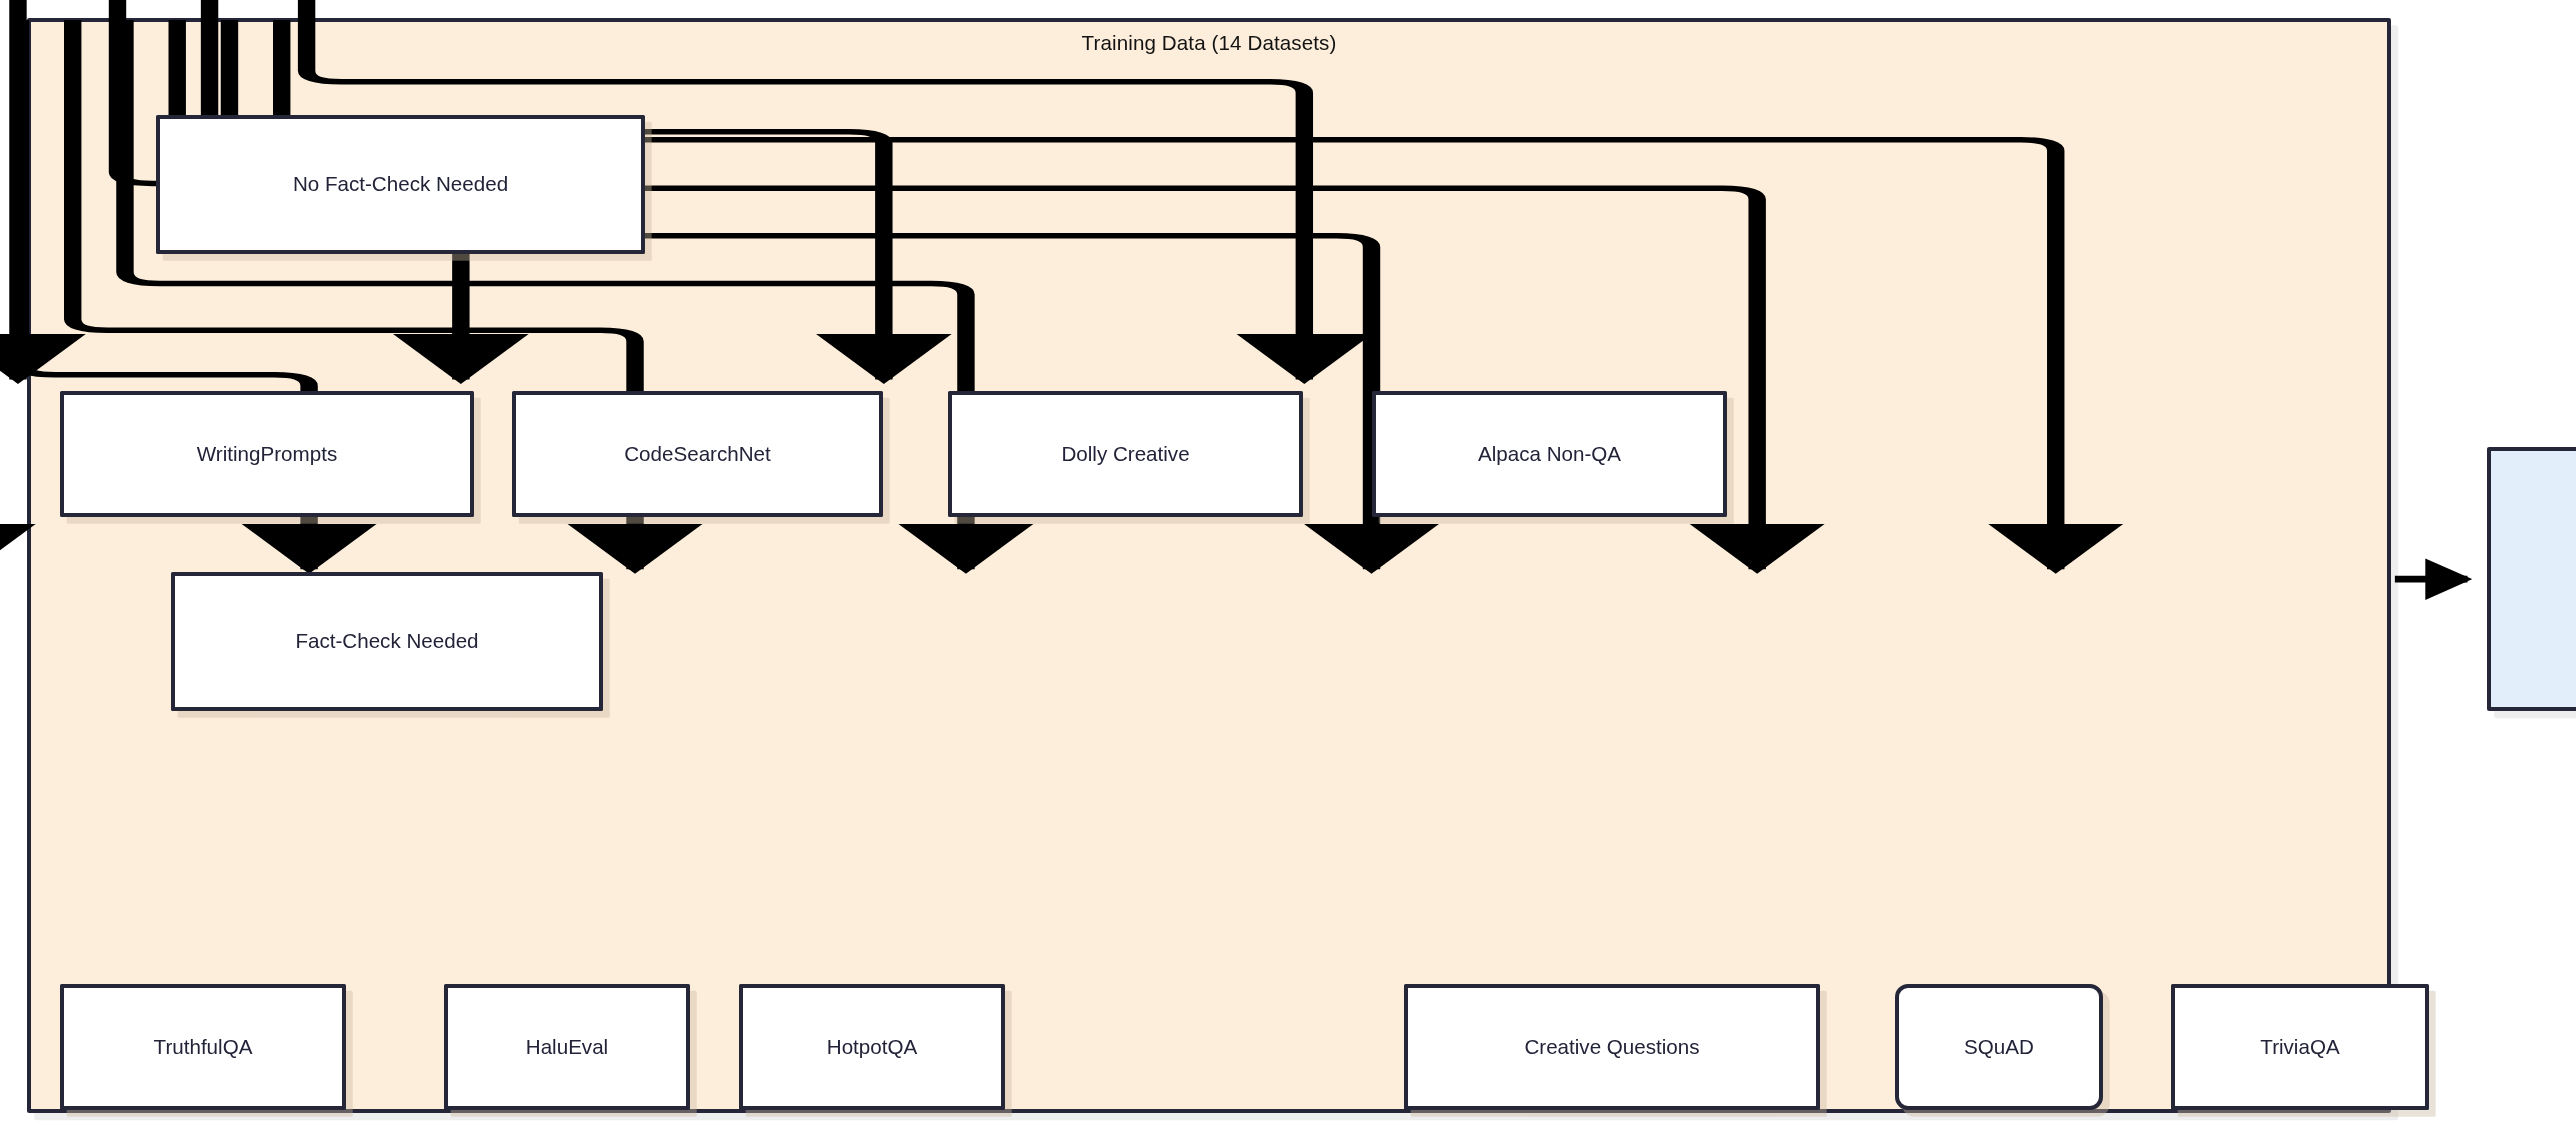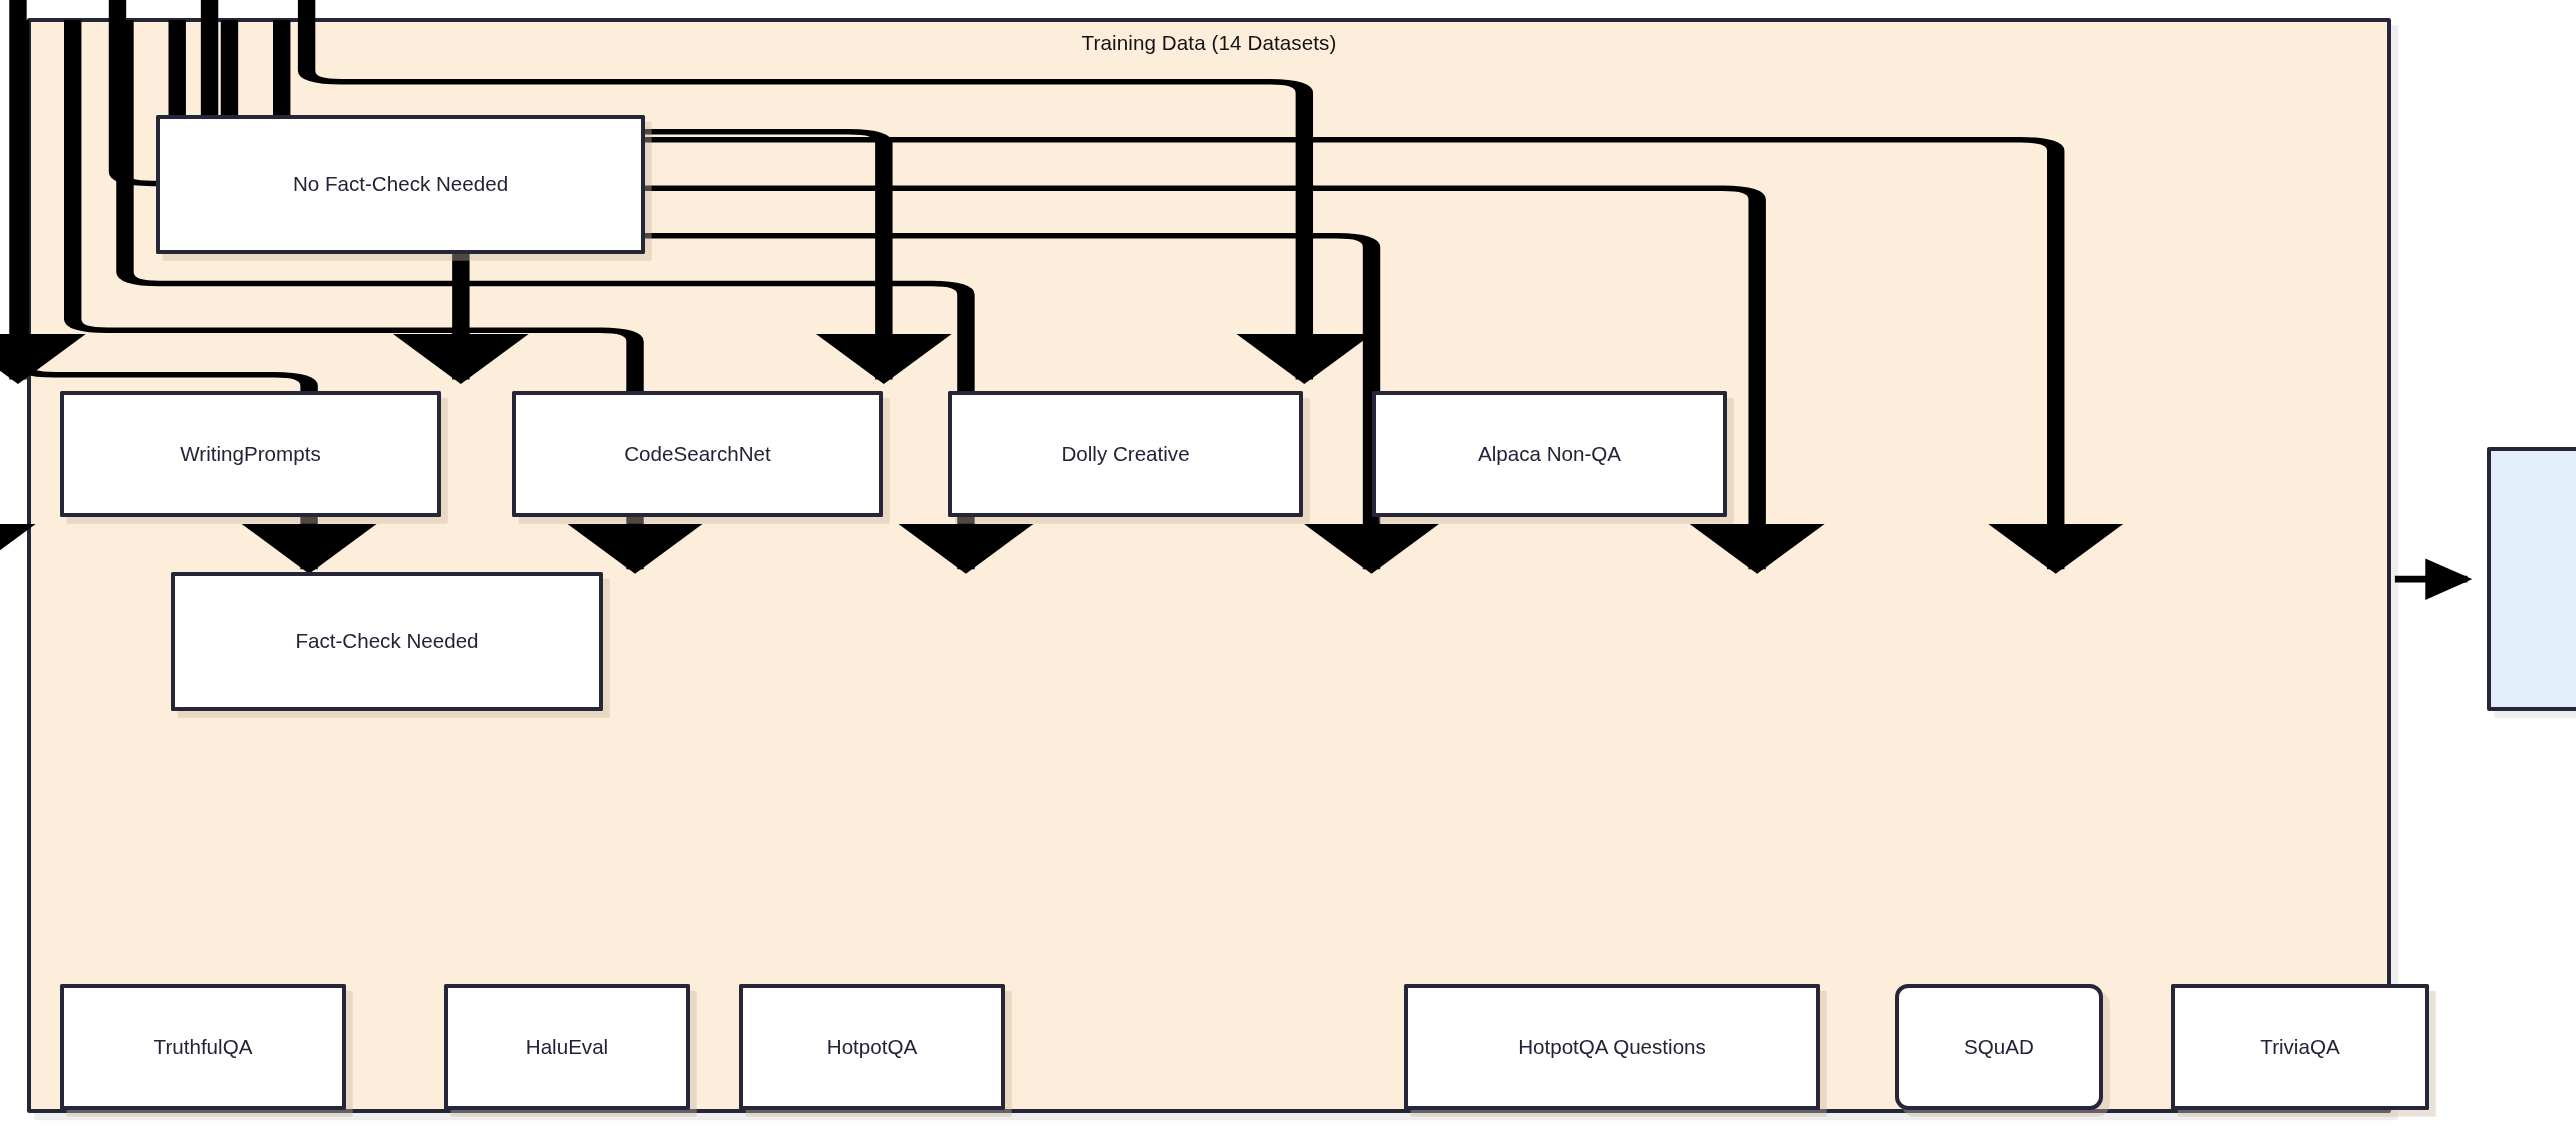--- a/index.html
+++ b/index.html
@@ -142,21 +142,21 @@
   </div>
 
   <div class="node" style="left:156px; top:115px; width:489px; height:139px;">
     <span class="node-label">No Fact-Check Needed</span>
   </div>
 
   <div class="node" style="left:151px; top:572px; width:432px; height:139px;margin-left:20px;">
     <span class="node-label">Fact-Check Needed</span>
   </div>
 
-  <div class="node" style="left:60px; top:391px; width:381px; height:126px;">
+  <div class="node" style="left:60px; top:391px; width:414px; height:126px;">
     <span class="node-label">WritingPrompts</span>
   </div>
   <div class="node" style="left:512px; top:391px; width:371px; height:126px;">
     <span class="node-label">CodeSearchNet</span>
   </div>
   <div class="node" style="left:948px; top:391px; width:355px; height:126px;">
     <span class="node-label">Dolly Creative</span>
   </div>
   <div class="node" style="left:1372px; top:391px; width:355px; height:126px;">
     <span class="node-label">Alpaca Non-QA</span>
@@ -165,21 +165,21 @@
   <div class="node" style="left:60px; top:984px; width:286px; height:126px;">
     <span class="node-label">TruthfulQA</span>
   </div>
   <div class="node" style="left:420px; top:984px; width:246px; height:126px;margin-left:24px;">
     <span class="node-label">HaluEval</span>
   </div>
   <div class="node" style="left:739px; top:984px; width:266px; height:126px;">
     <span class="node-label">HotpotQA</span>
   </div>
   <div class="node" style="left:1404px; top:984px; width:416px; height:126px;">
-    <span class="node-label">HotpotQA Questions</span>
+    <span class="node-label">Creative Questions</span>
   </div>
   <div class="node" style="left:1895px; top:984px; width:208px; height:126px;border-radius:13px;">
     <span class="node-label">SQuAD</span>
   </div>
   <div class="node" style="left:2171px; top:984px; width:258px; height:126px;">
     <span class="node-label">TriviaQA</span>
   </div>
 
   <div class="cluster cluster-sentinel">
     <div class="cluster-title">HaluGate Sentinel</div>

